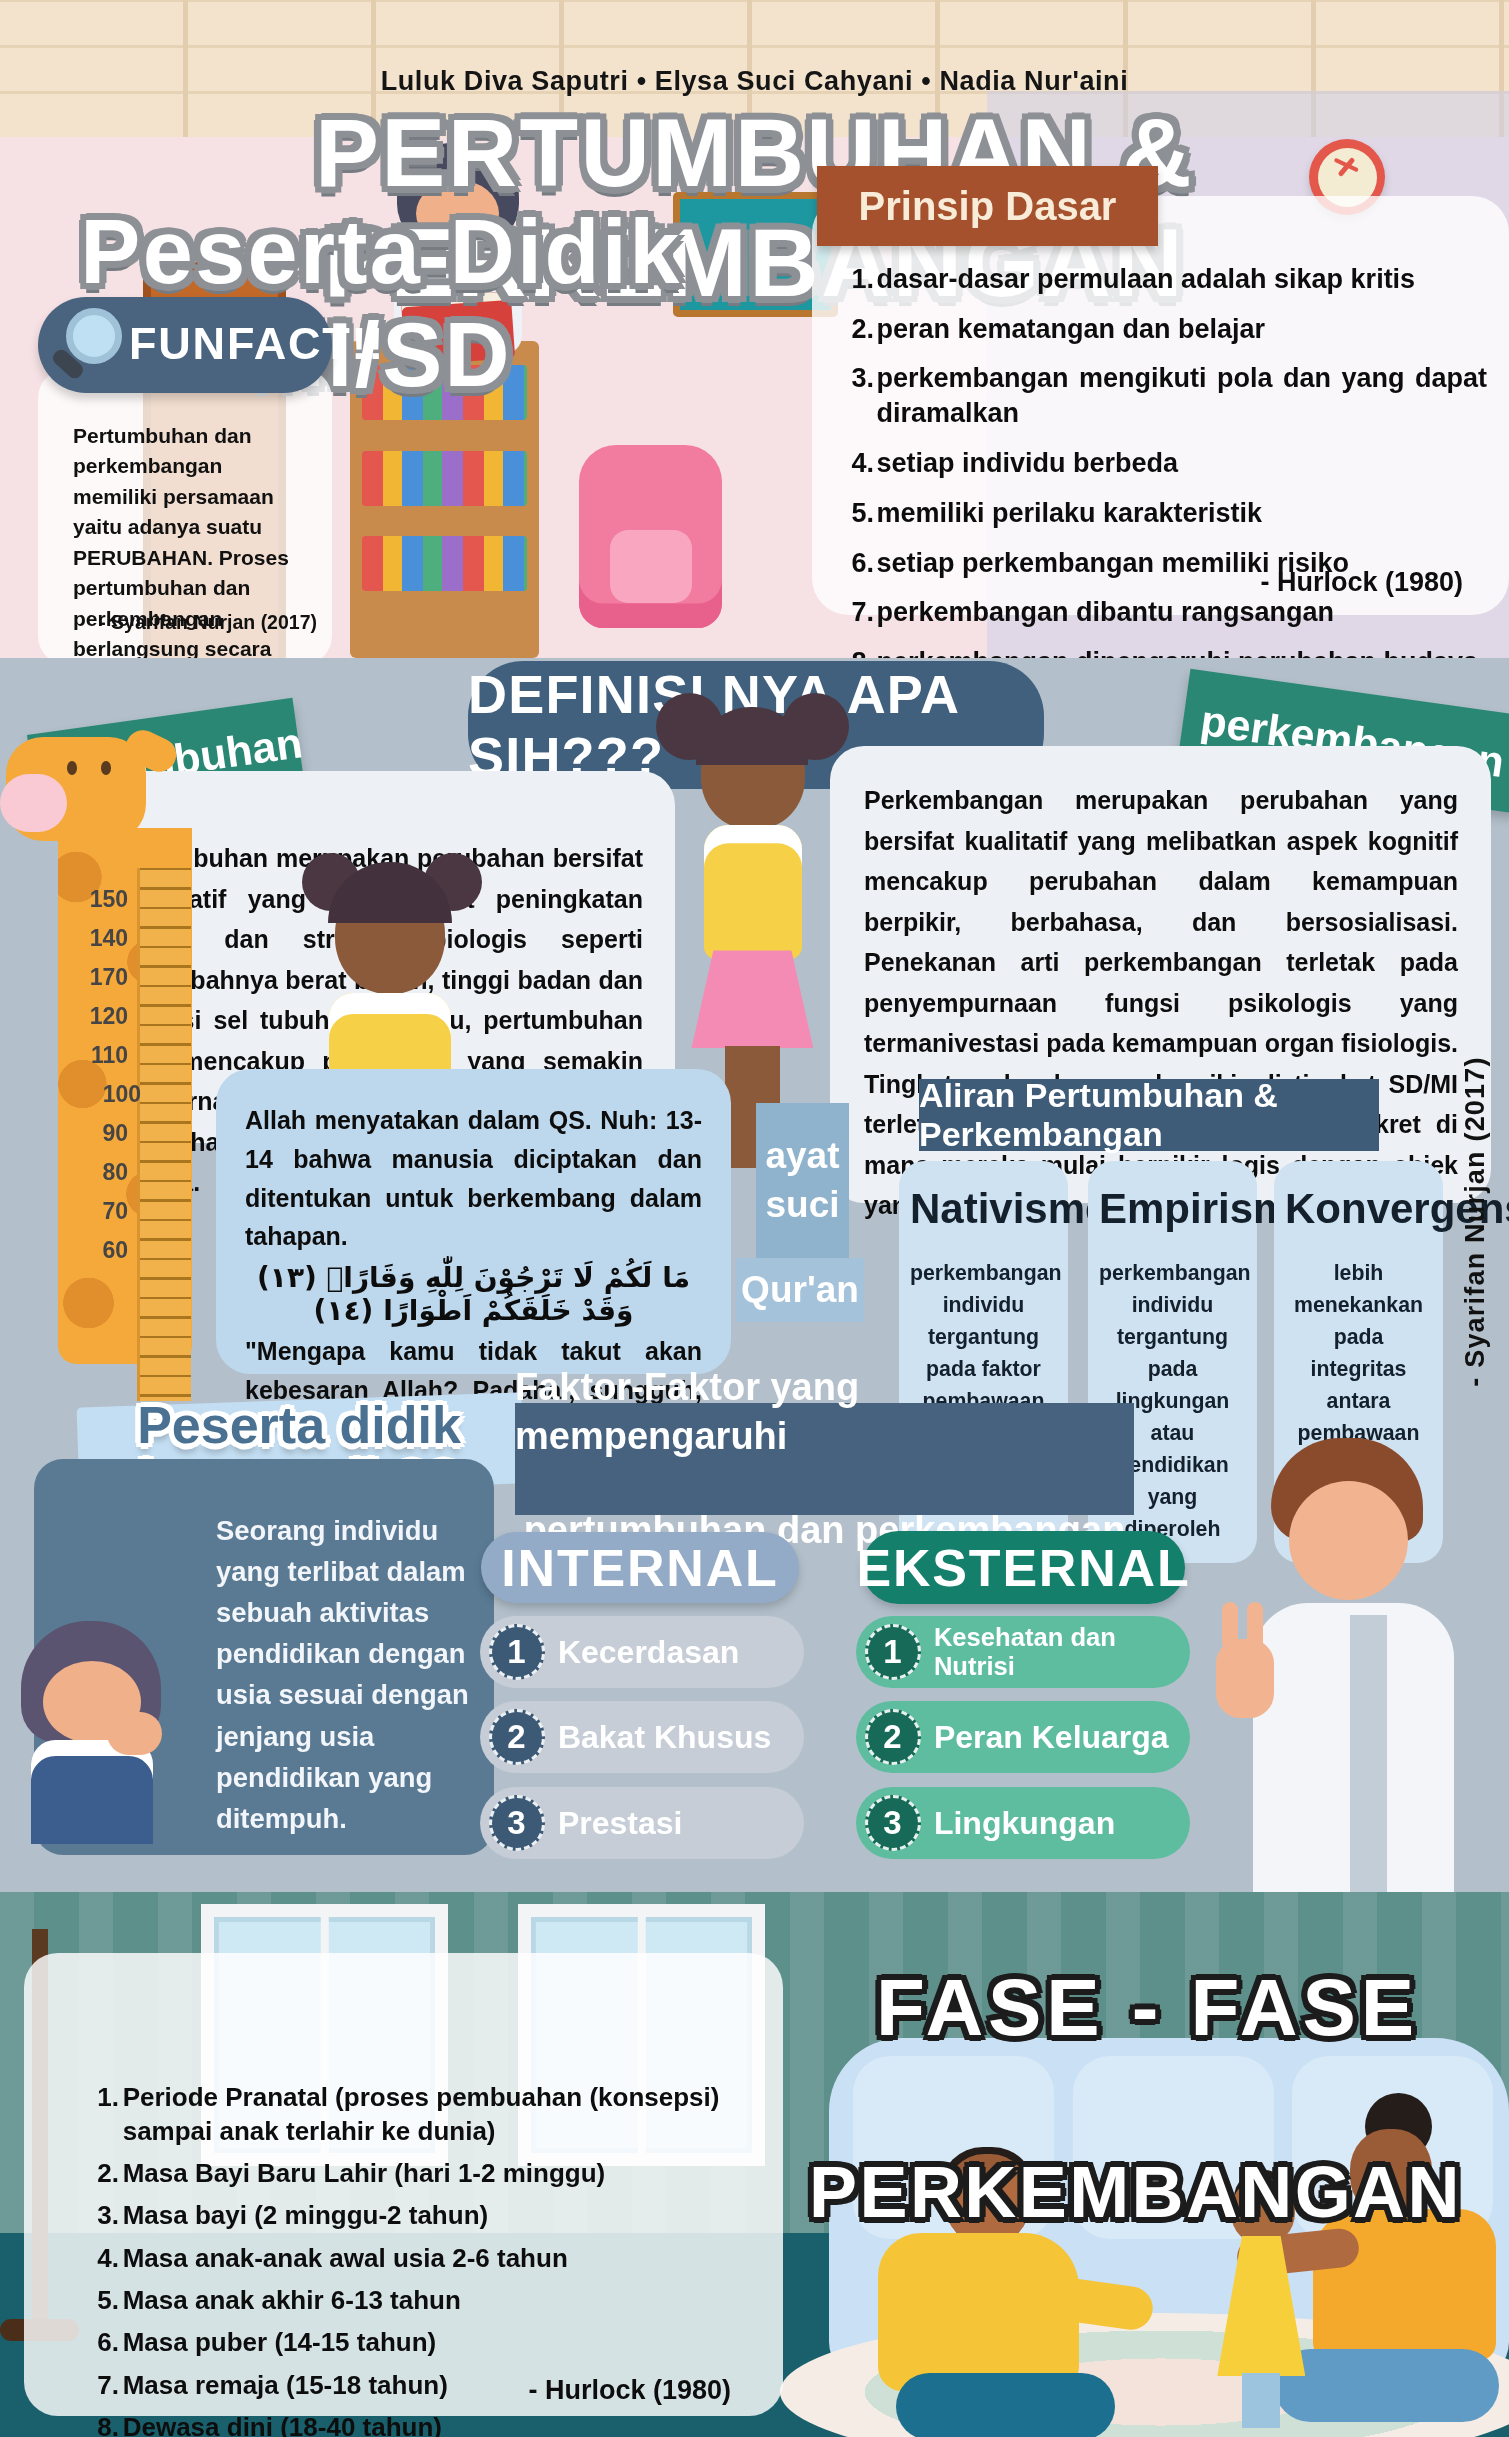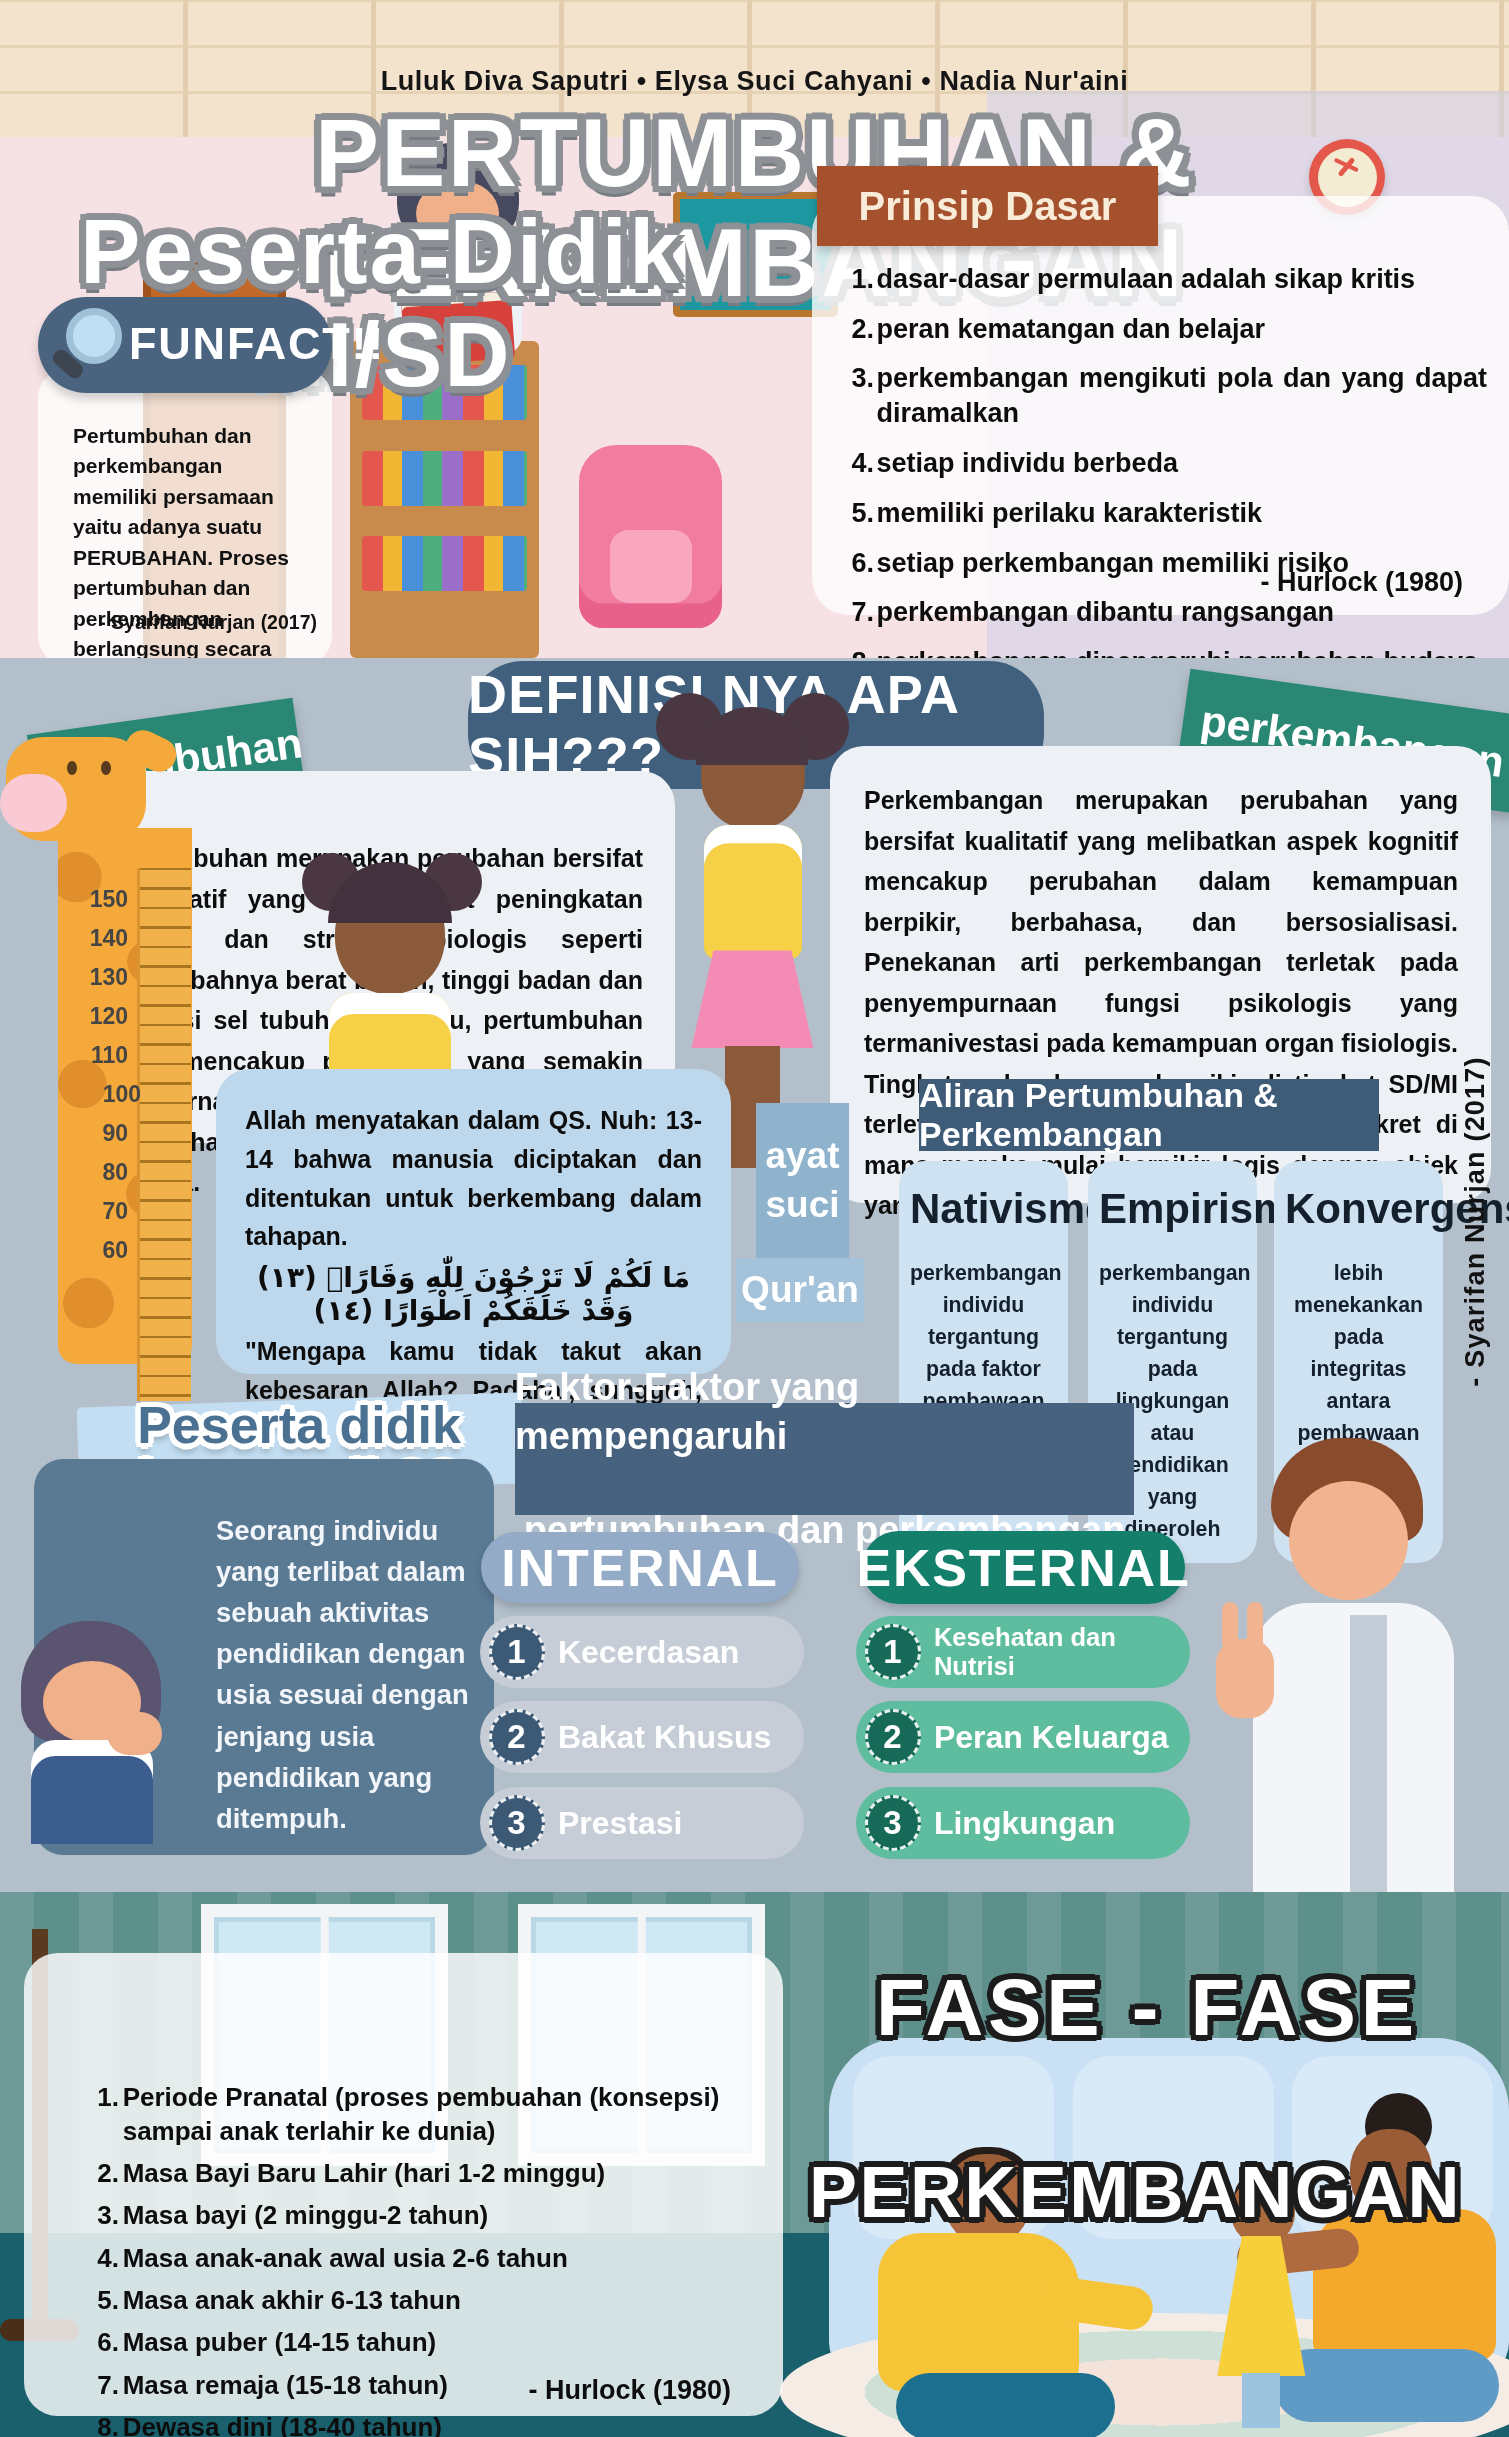--- a/index.html
+++ b/index.html
@@ -316,21 +316,21 @@
     <div class="abs giraffe">
       <div class="g-head"></div>
       <div class="g-muzzle"></div>
       <div class="g-ear"></div>
       <div class="g-eye" style="left:67px;top:24.4px"></div>
       <div class="g-eye" style="left:101px;top:24.4px"></div>
       <div class="g-body"></div>
       <div class="ruler"></div>
       <div class="rmark" style="left:85px;top:149px">150</div>
       <div class="rmark" style="left:85px;top:188px">140</div>
-      <div class="rmark" style="left:85px;top:227px">130</div>
+      <div class="rmark" style="left:85px;top:227px">170</div>
       <div class="rmark" style="left:85px;top:266px">120</div>
       <div class="rmark" style="left:85px;top:305px">110</div>
       <div class="rmark" style="left:98px;top:344px">100</div>
       <div class="rmark" style="left:85px;top:383px">90</div>
       <div class="rmark" style="left:85px;top:422px">80</div>
       <div class="rmark" style="left:85px;top:461px">70</div>
       <div class="rmark" style="left:85px;top:500px">60</div>
     </div>
 
     <div class="abs stand-girl">

